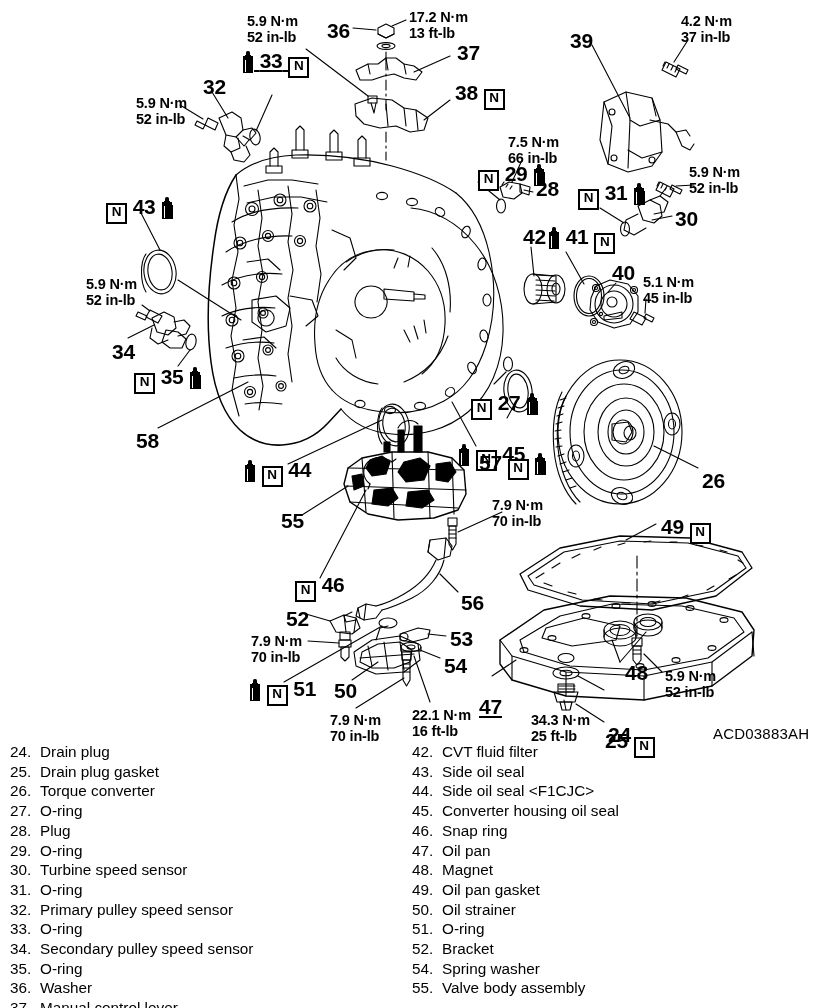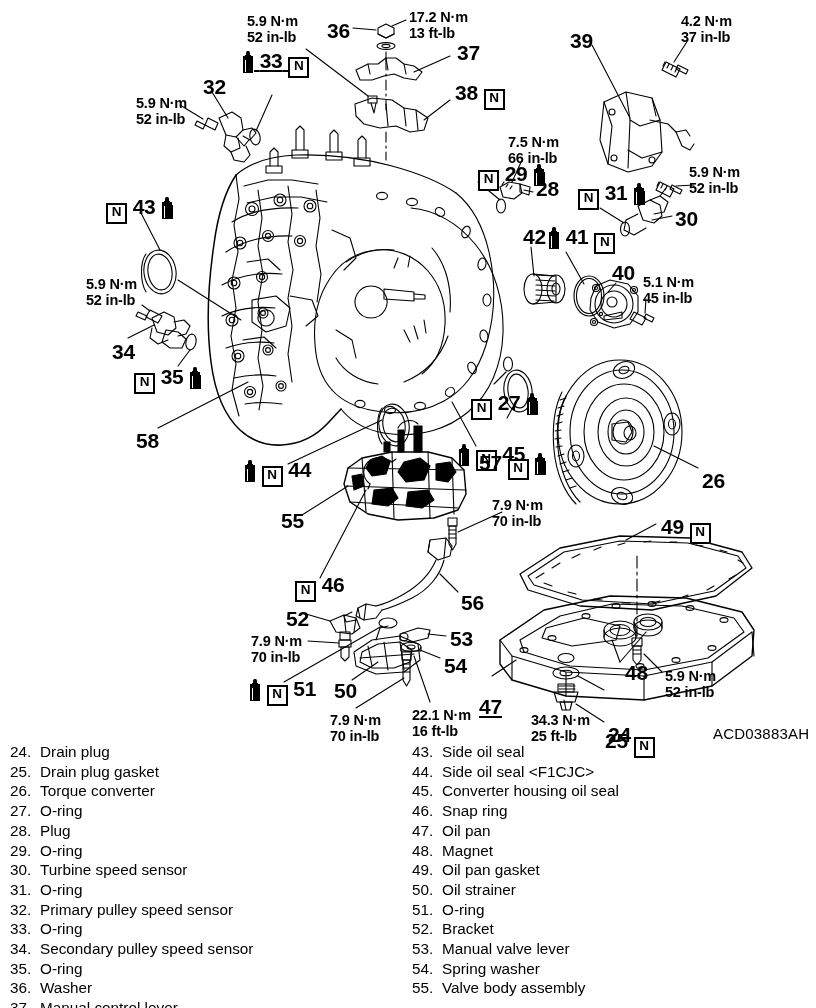--- a/index.html
+++ b/index.html
@@ -842,20 +842,24 @@
         <span class="t">Washer</span>
       </div>
     <div class="li">
         <span class="n">37.</span>
         <span class="t">Manual control lever</span>
       </div>
   </div>
 
   <div class="col right">
     <div class="li">
+        <span class="n">42.</span>
+        <span class="t">CVT fluid filter</span>
+      </div>
+    <div class="li">
         <span class="n">43.</span>
         <span class="t">Side oil seal</span>
       </div>
     <div class="li">
         <span class="n">44.</span>
         <span class="t">Side oil seal &lt;F1CJC&gt;</span>
       </div>
     <div class="li">
         <span class="n">45.</span>
         <span class="t">Converter housing oil seal</span>
@@ -882,24 +886,20 @@
       </div>
     <div class="li">
         <span class="n">51.</span>
         <span class="t">O-ring</span>
       </div>
     <div class="li">
         <span class="n">52.</span>
         <span class="t">Bracket</span>
       </div>
     <div class="li">
-        <span class="n">53.</span>
-        <span class="t">Manual valve lever</span>
-      </div>
-    <div class="li">
         <span class="n">54.</span>
         <span class="t">Spring washer</span>
       </div>
     <div class="li">
         <span class="n">55.</span>
         <span class="t">Valve body assembly</span>
       </div>
   </div>
 </div>
 

